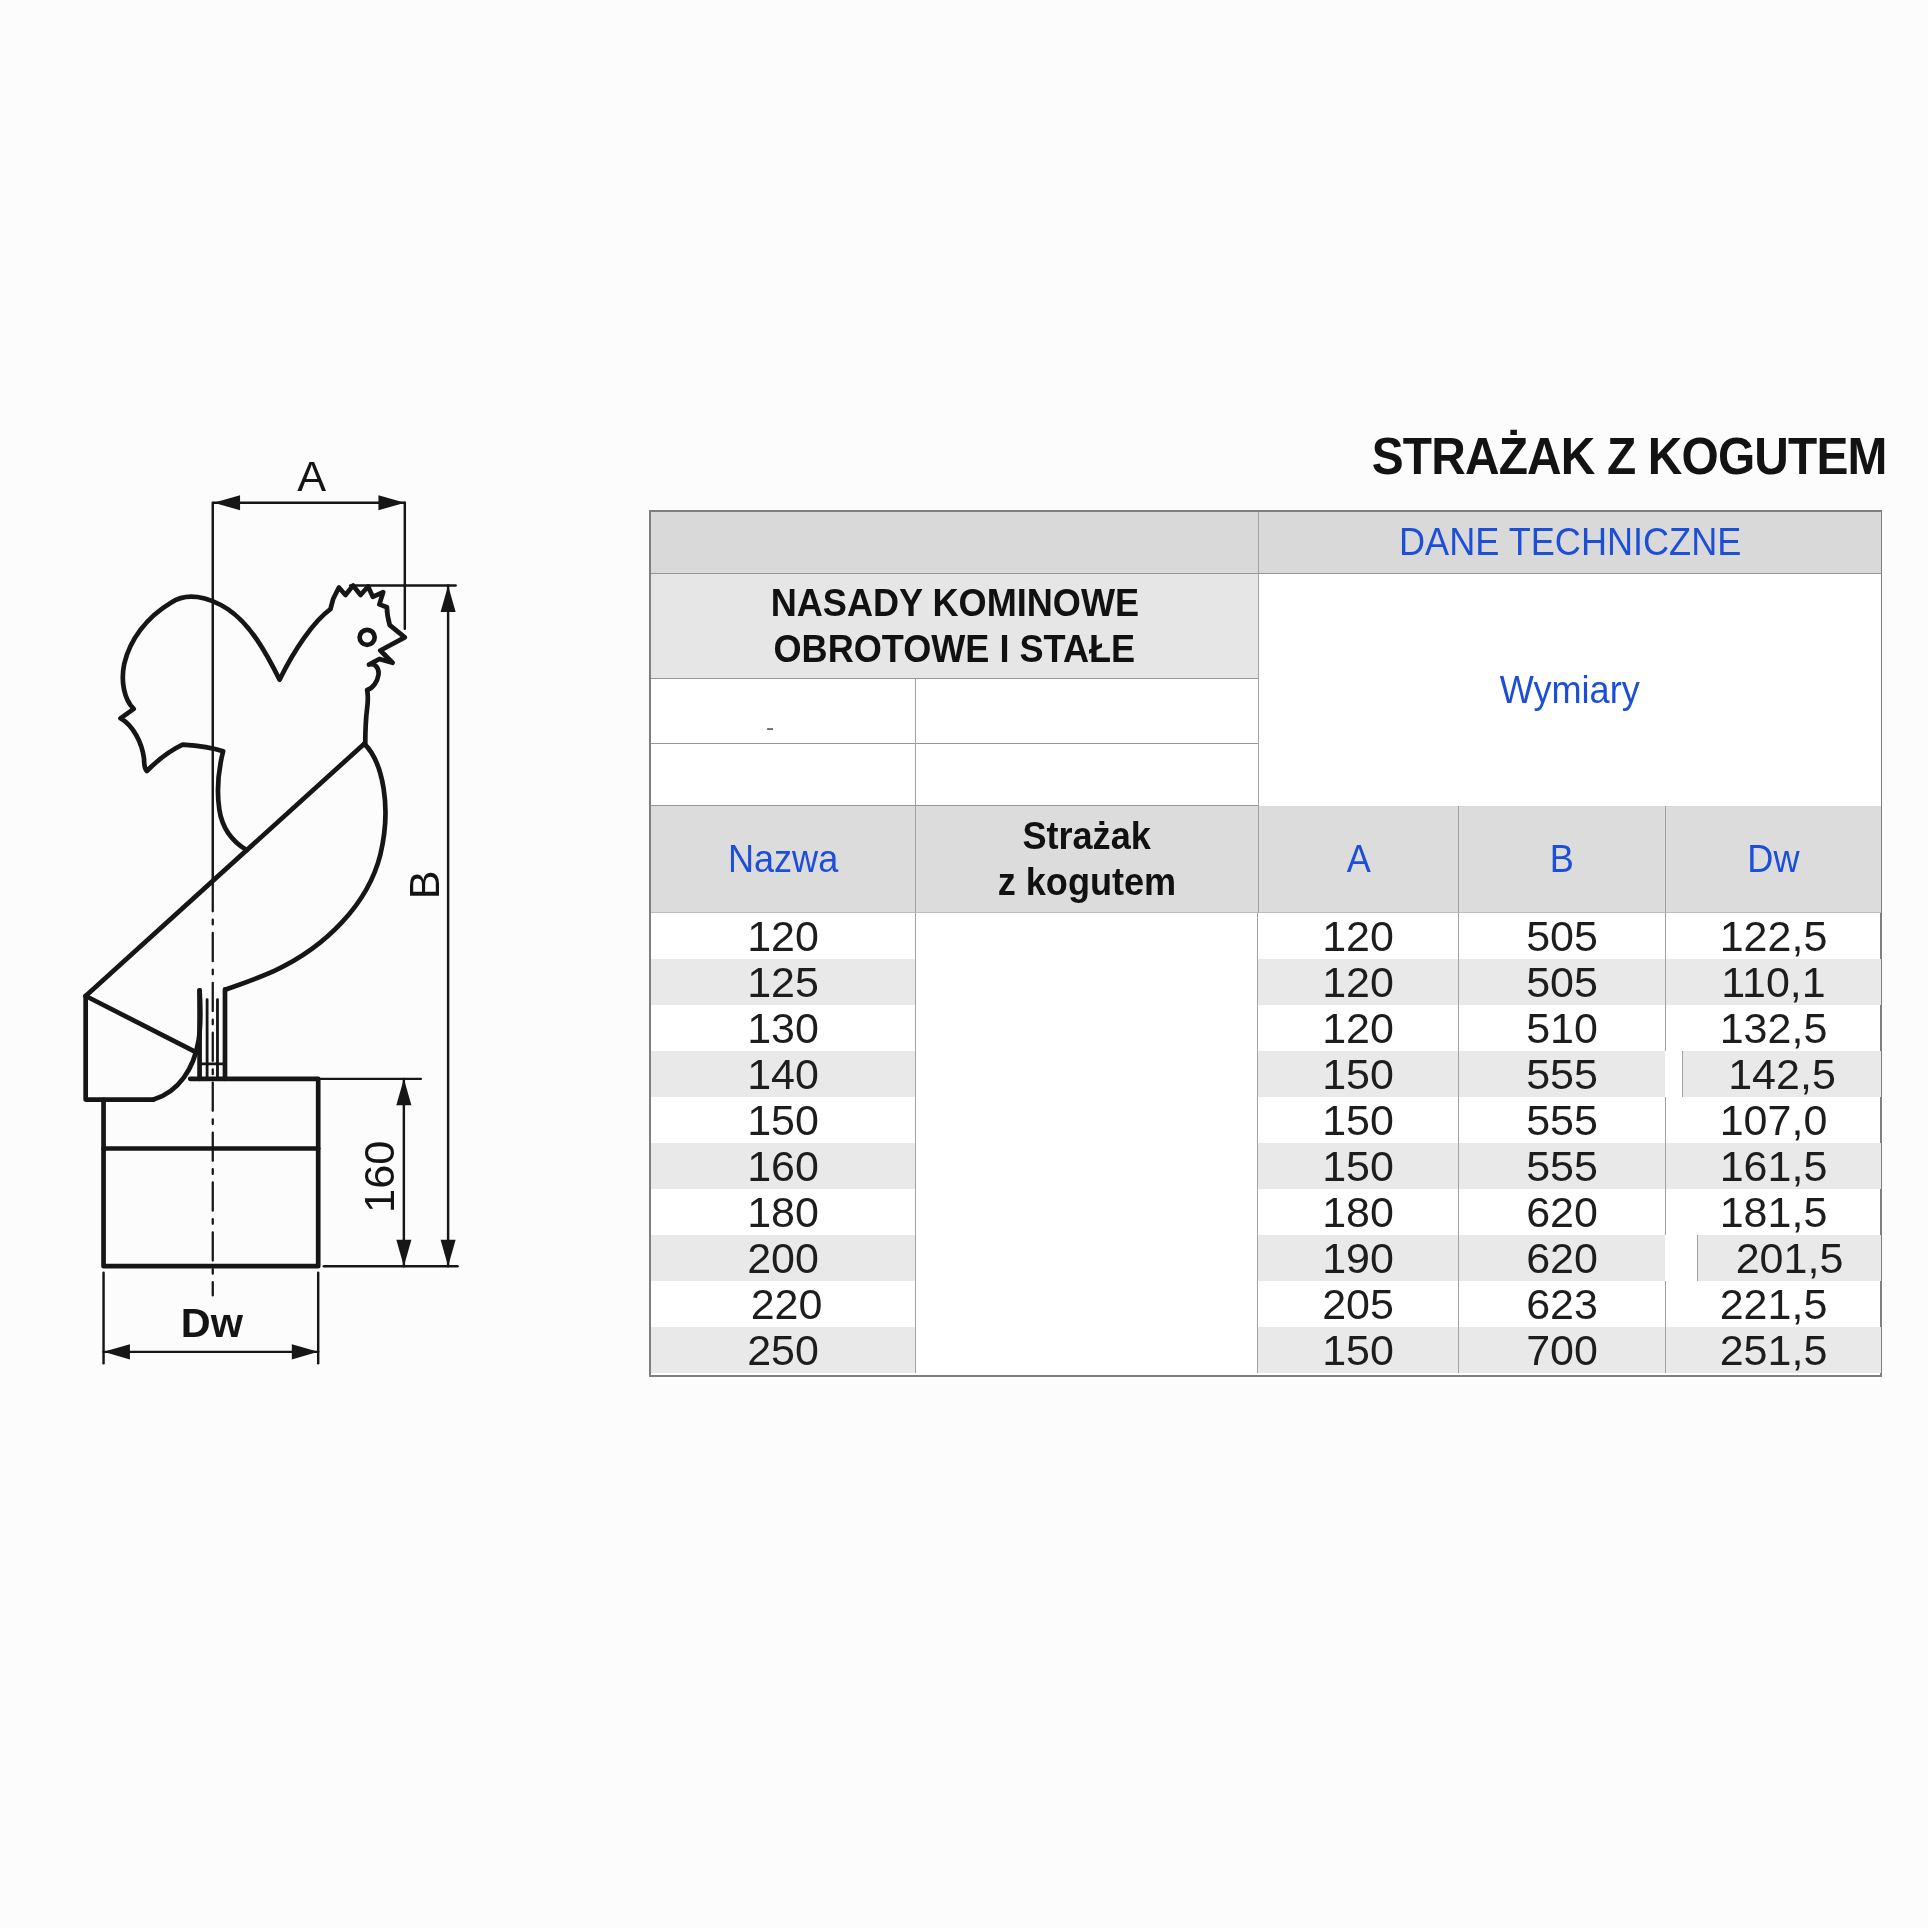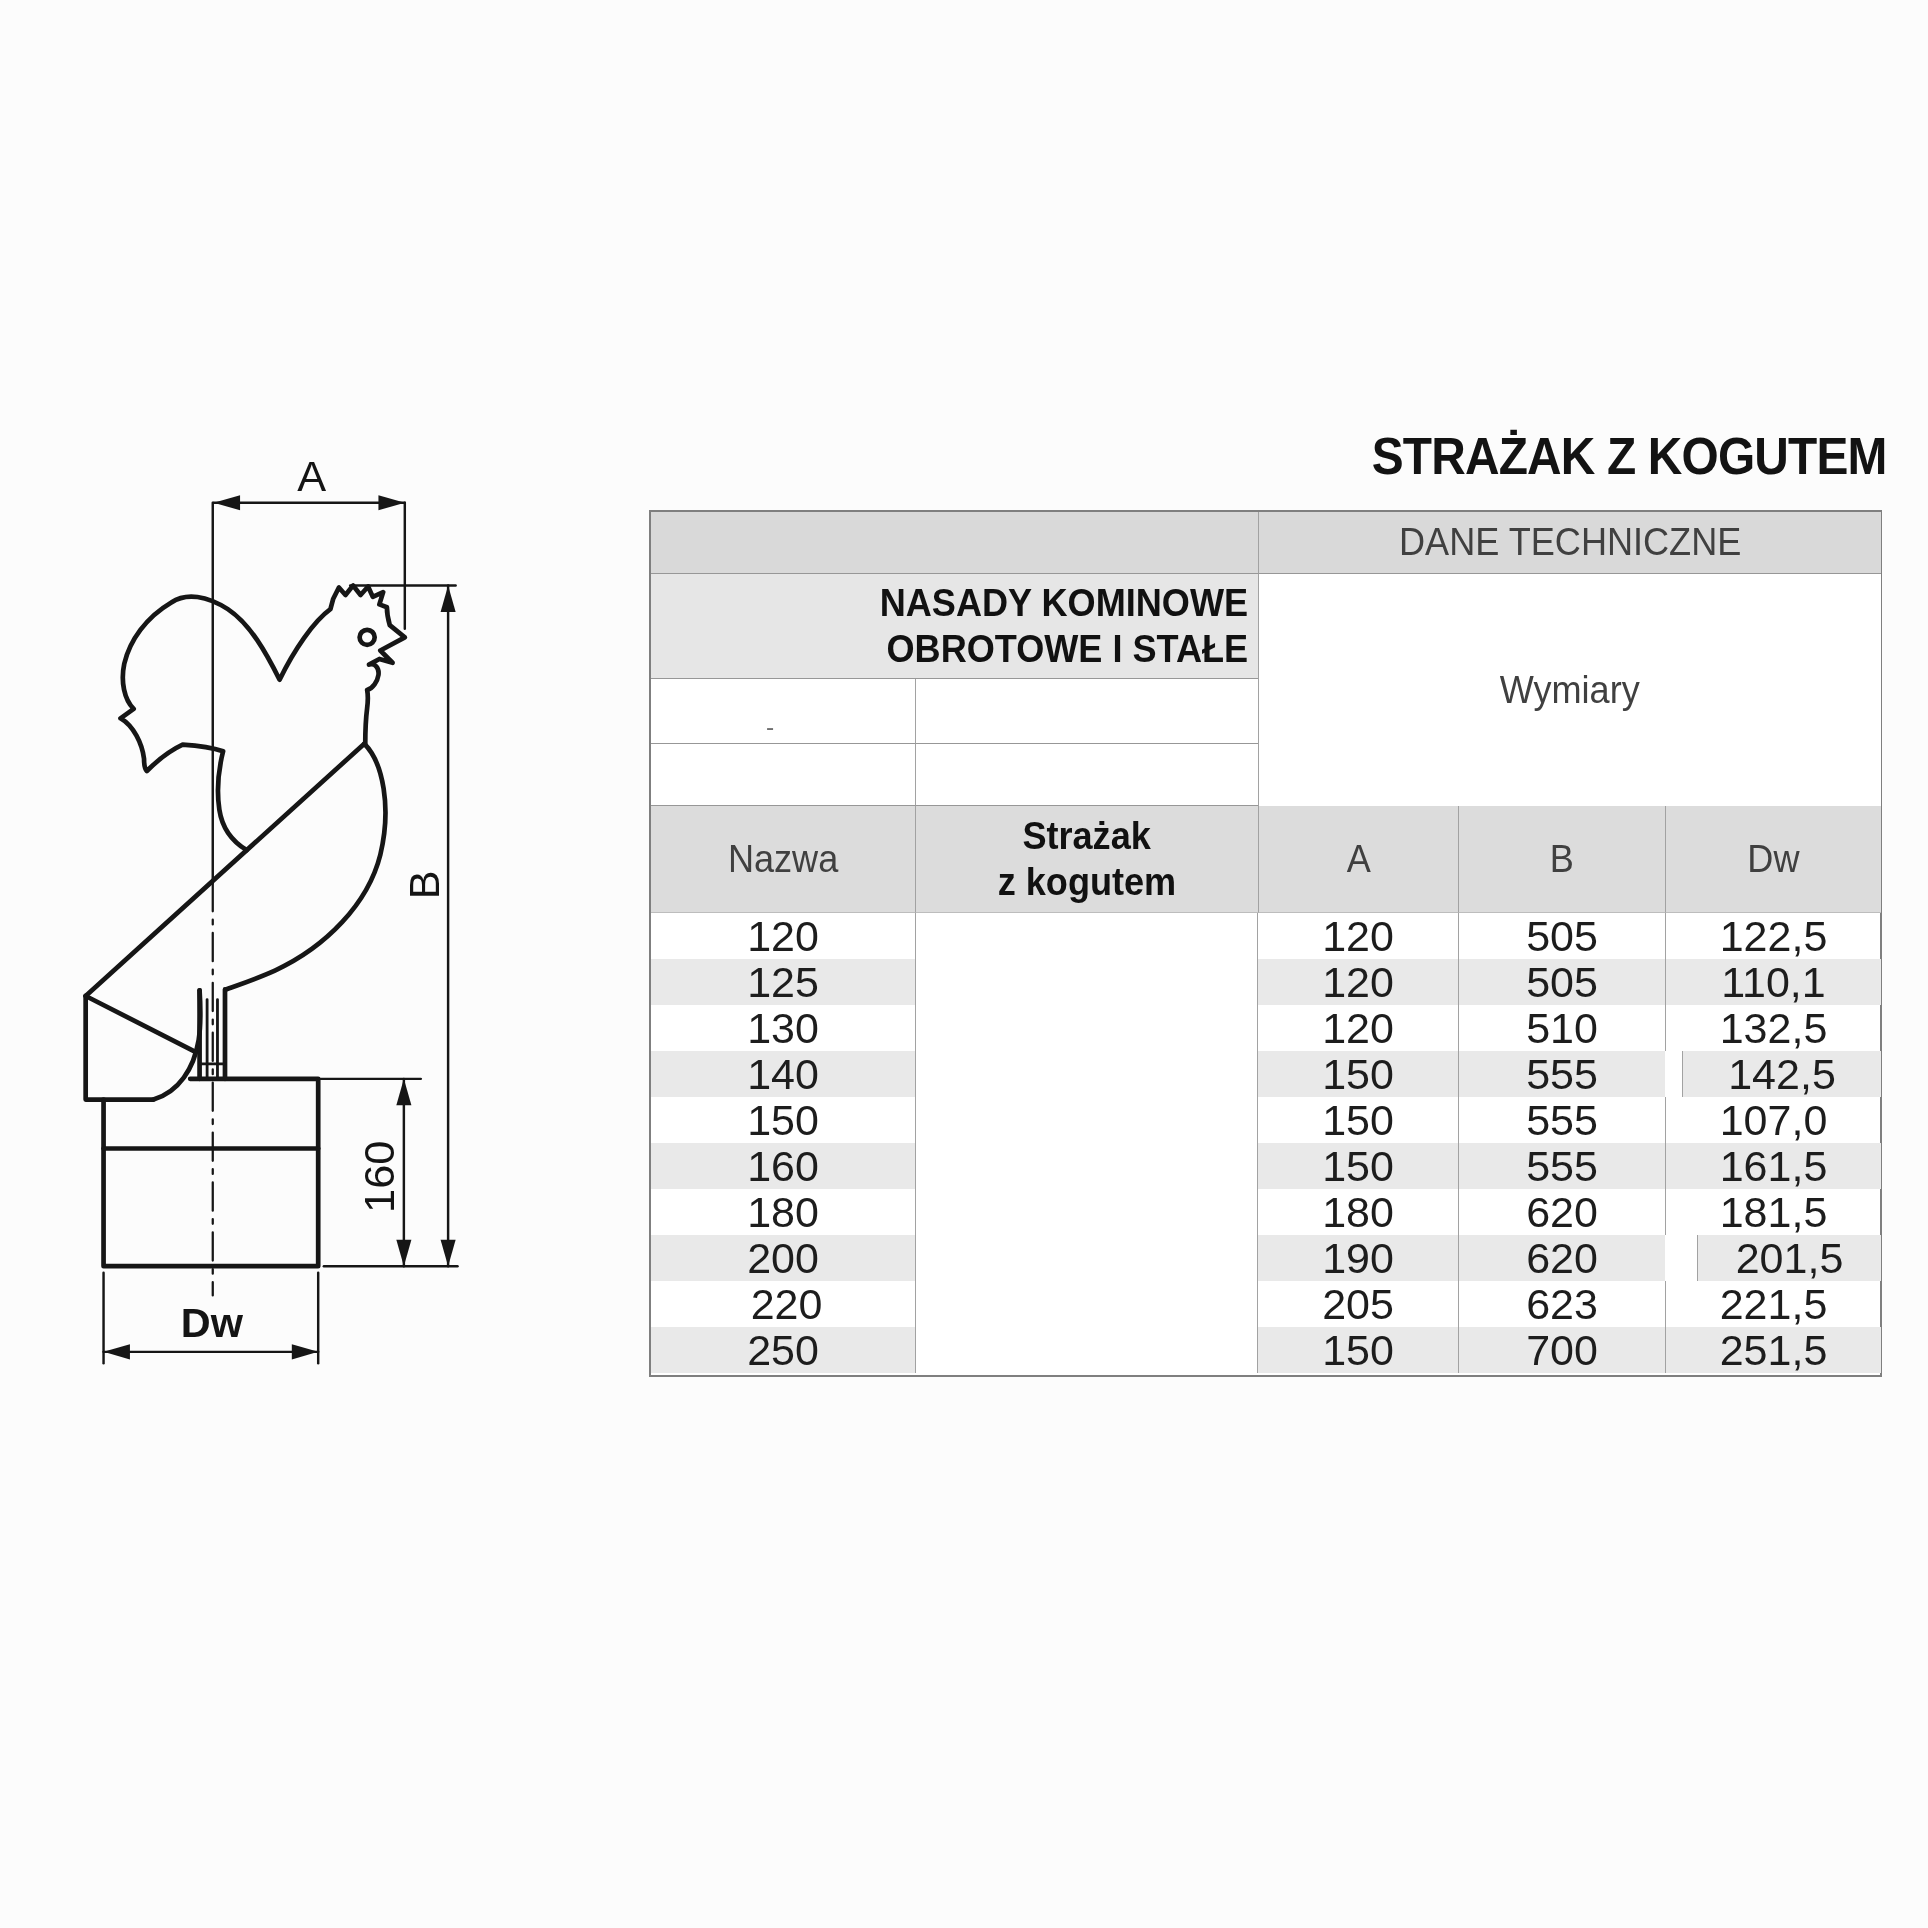--- a/index.html
+++ b/index.html
@@ -39,21 +39,21 @@
   .cell { display:flex; align-items:center; justify-content:center; text-align:center; overflow:hidden; }
   .bl { border-left:1.9px solid #a2a2a2; }
   .br { border-right:1.9px solid #a2a2a2; }
   .bb { border-bottom:1.9px solid #979797; }
   .bbl{ border-bottom:1.9px solid #bdbdbd; }
   .g1 { background:#d9d9d9; }   
   .g2 { background:#e6e6e6; }   
   .g3 { background:#dcdcdc; }   
   .alt{ background:#e9e9e9; }   
 
-  .hdr  { font-size:38px; color:#404040; }
+  .hdr  { font-size:38px; color:#1d4ed8; }
   .hdrb { font-size:38px; font-weight:700; line-height:1.22; color:#111; }
   .cond { display:inline-block; transform:scaleX(.95); }
   .num  { font-size:43px; color:#1d1d1d; }
   #stray-dash-cell { align-items:flex-end; justify-content:center; padding-bottom:1.9px; }
   #stray-dash-cell span { font-size:24.5px; color:#6f6f6f; transform:translateX(-13px); }
 </style>
 </head>
 <body>
 
 <div id="canvas">
@@ -153,21 +153,21 @@
     </g>
   </svg>
 
   <div id="spec-table">
 
     <div class="cell g1 bb" style="grid-column:1/3; grid-row:1;"></div>
     <div class="cell g1 bl bb hdr" style="grid-column:3/6; grid-row:1;">
       <span class="cond">DANE TECHNICZNE</span>
     </div>
 
-    <div class="cell g2 bb hdrb" style="grid-column:1/3; grid-row:2; flex-direction:column;align-items:flex-end;">
+    <div class="cell g2 bb hdrb" style="grid-column:1/3; grid-row:2; flex-direction:column;">
       <span class="cond">NASADY KOMINOWE</span>
       <span class="cond">OBROTOWE I STAŁE</span>
     </div>
     <div class="cell bl hdr" style="grid-column:3/6; grid-row:2/5; background:#fff;">
       <span class="cond">Wymiary</span>
     </div>
 
     <div id="stray-dash-cell" class="cell br bb" style="grid-column:1; grid-row:3; background:#fff;">
       <span>-</span>
     </div>

